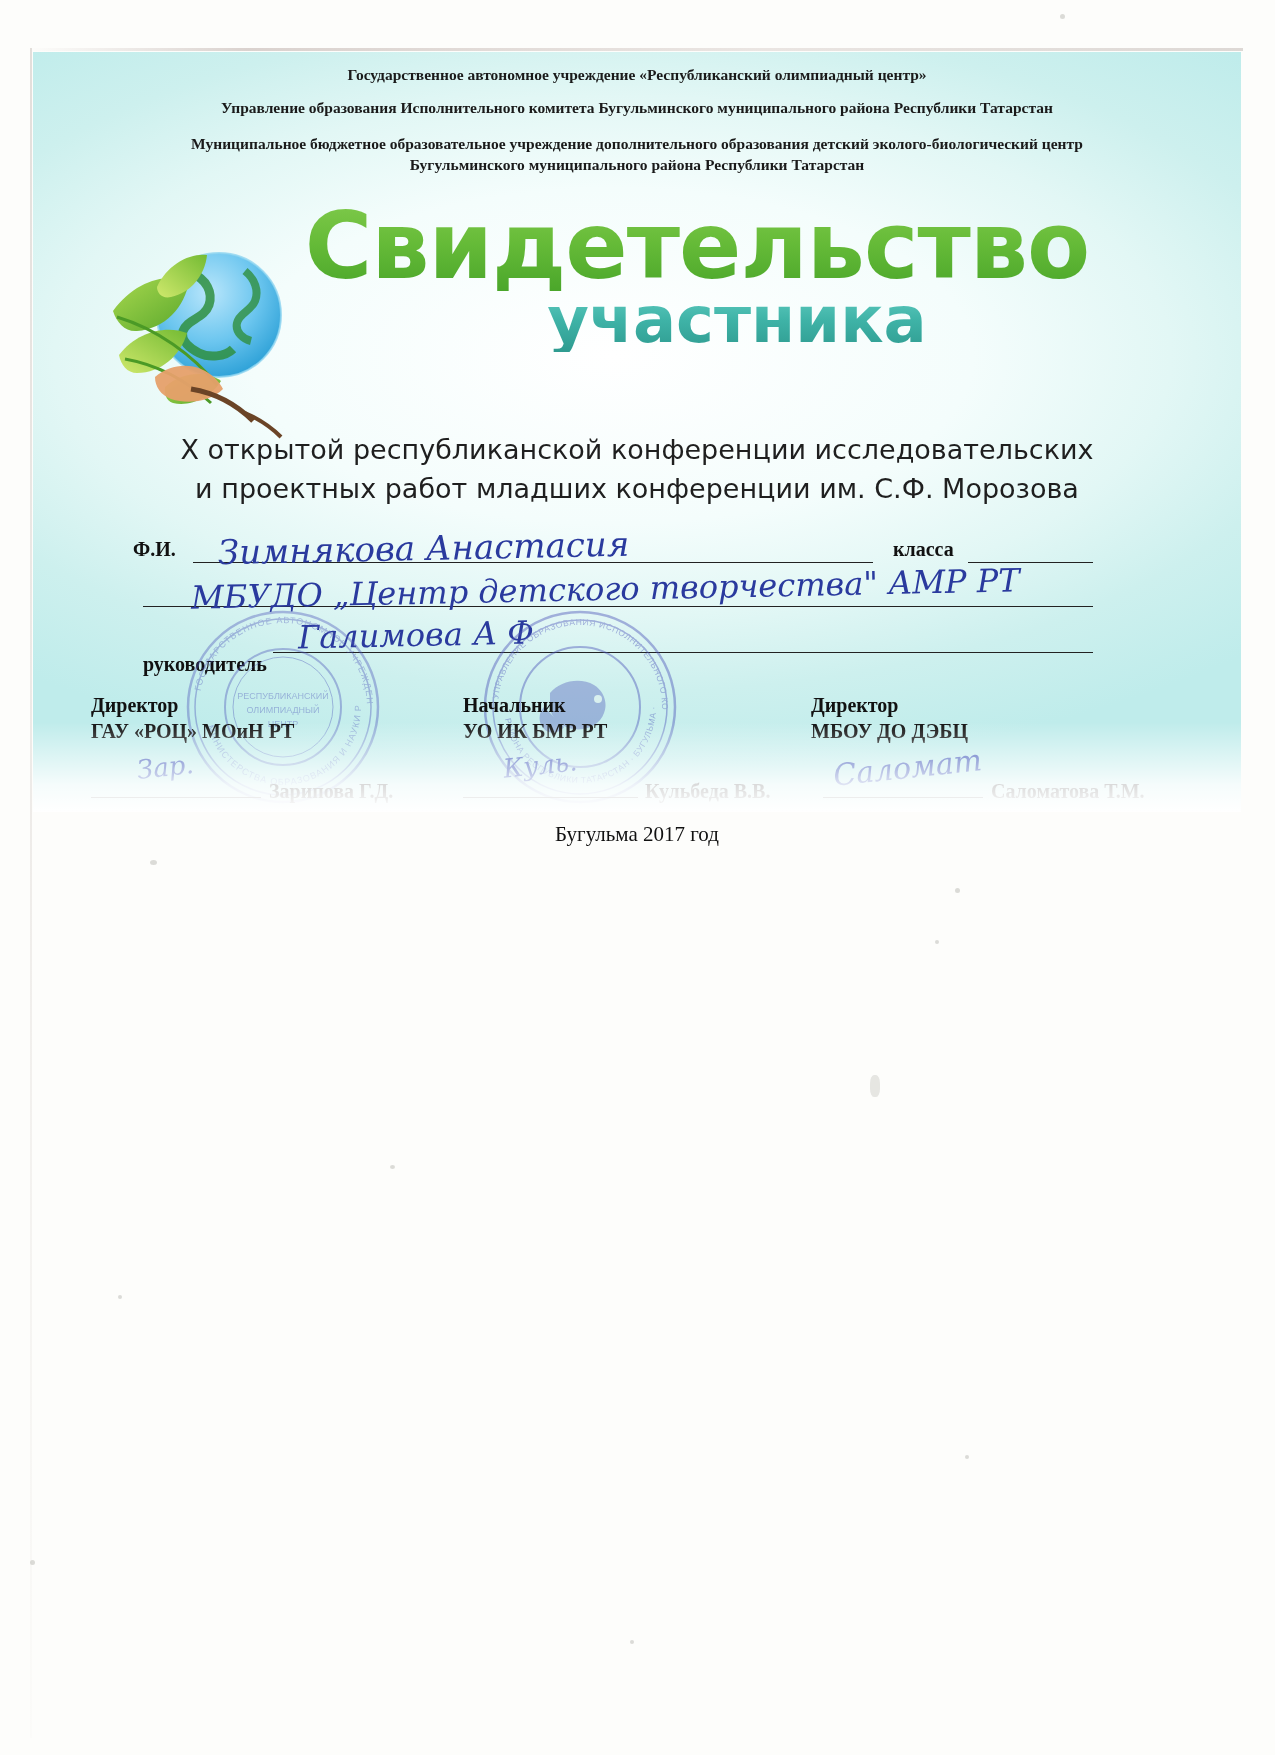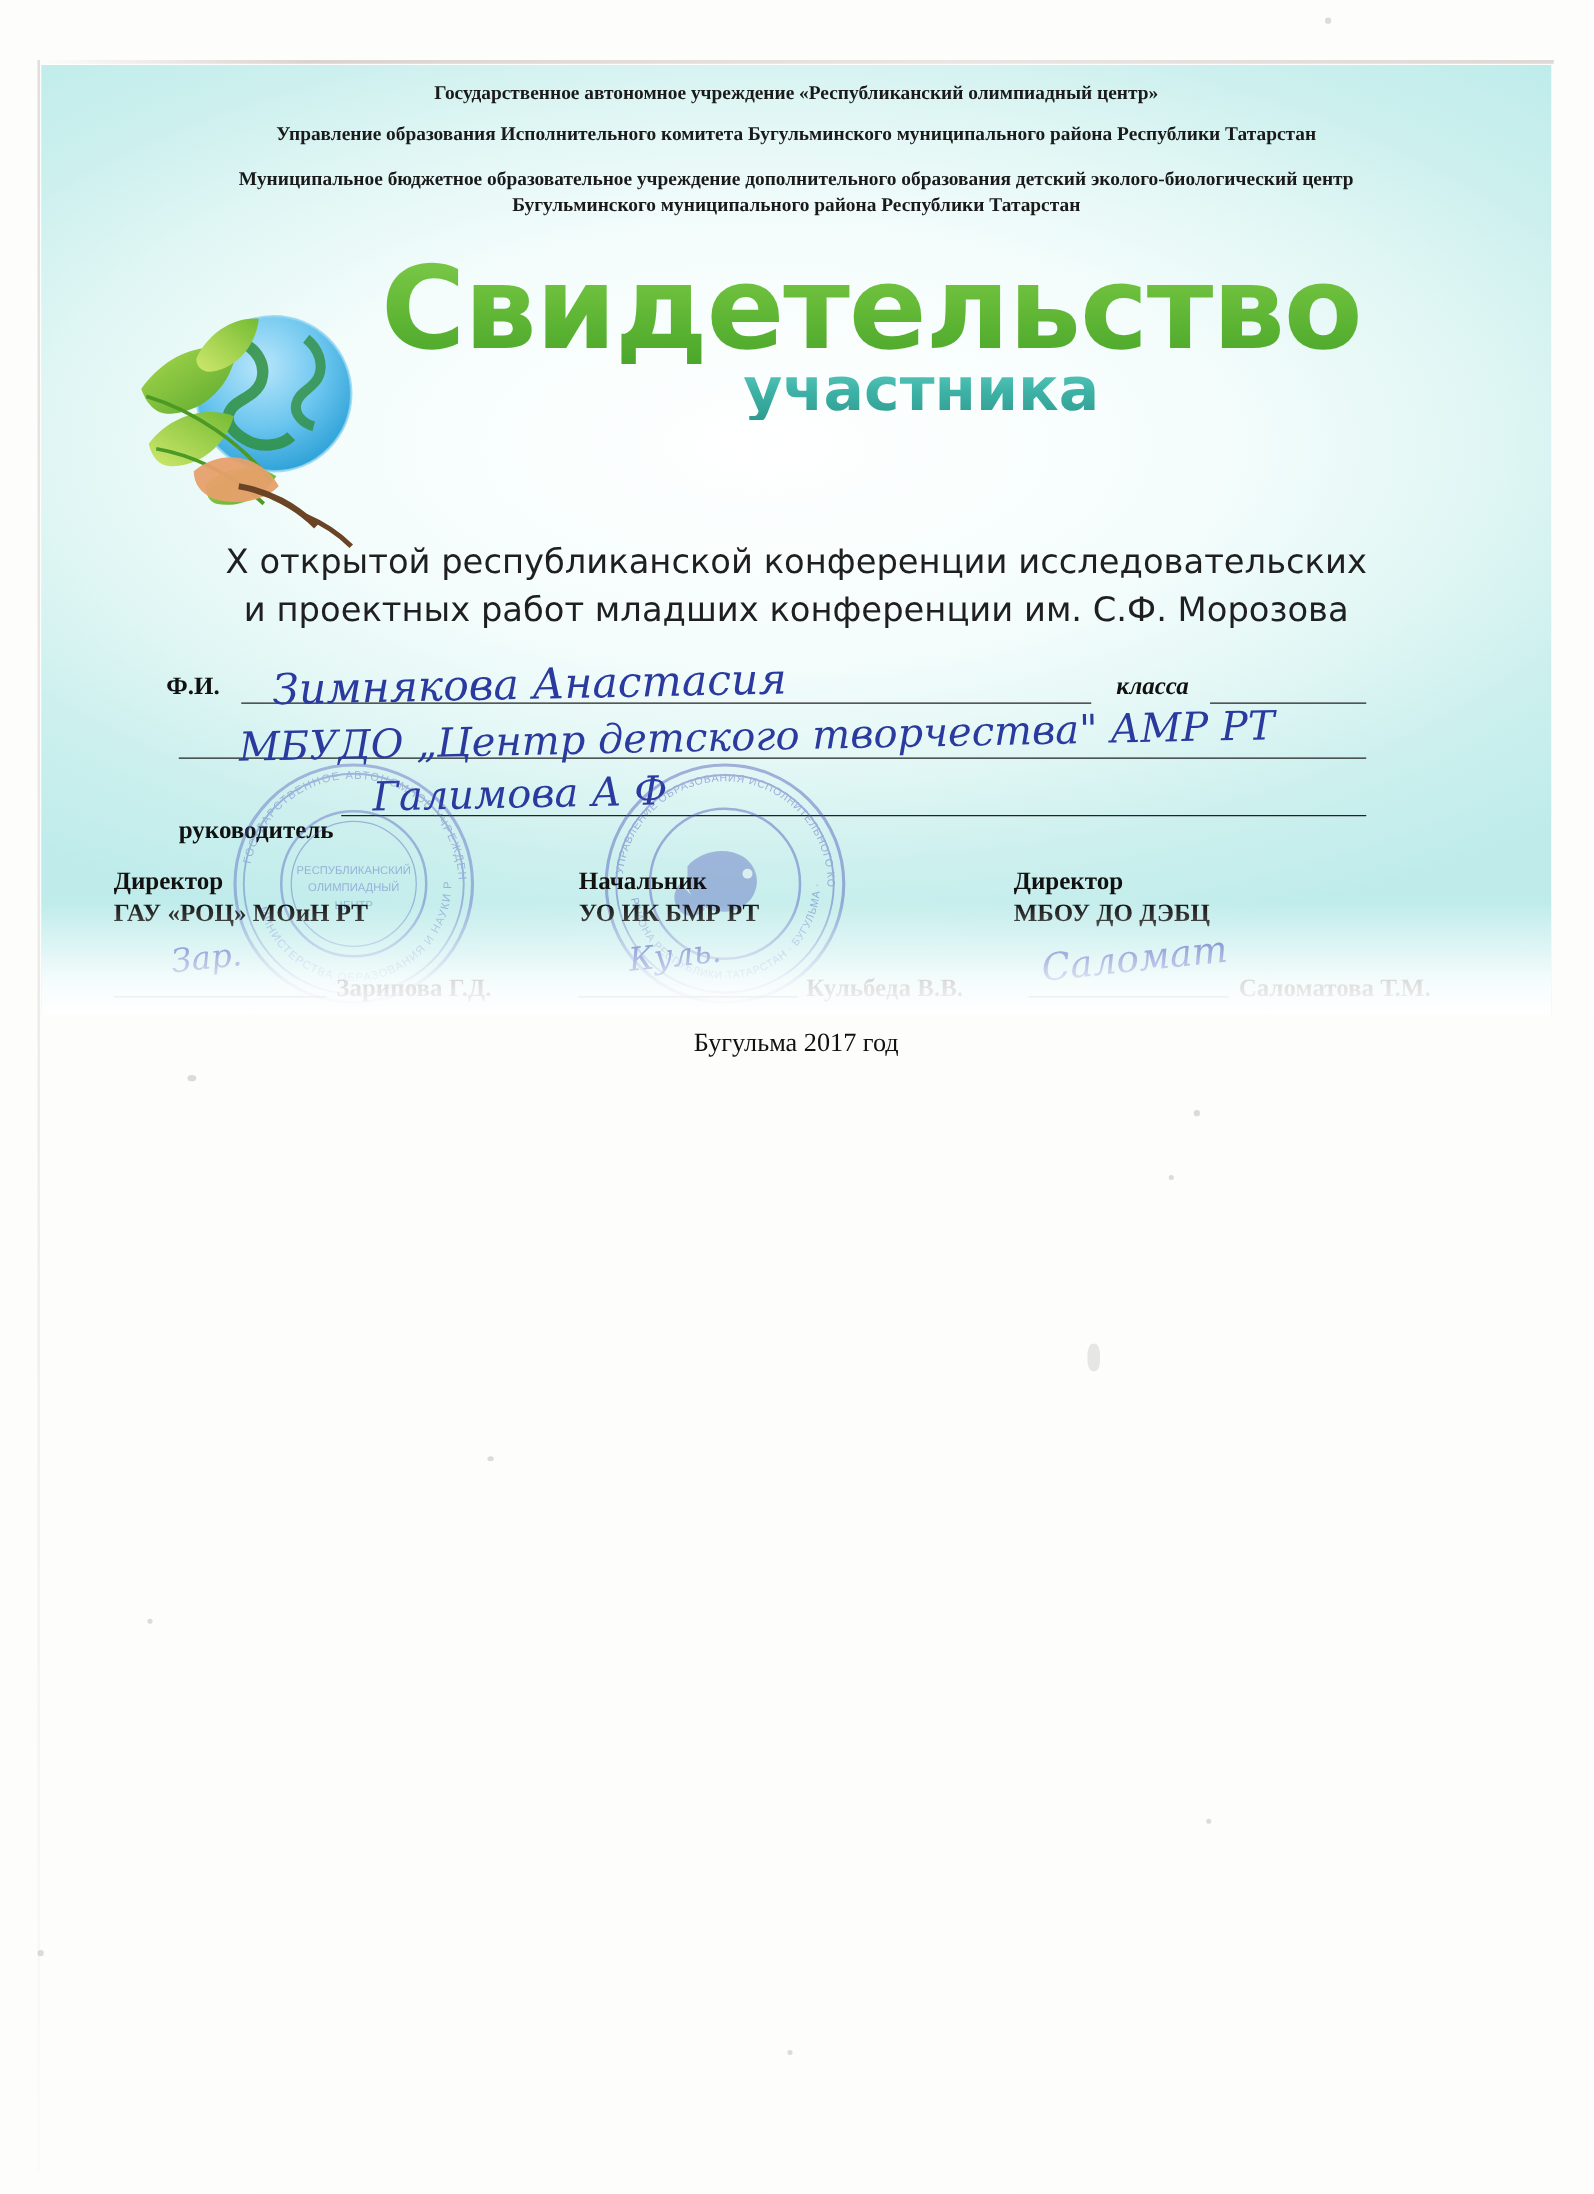--- a/index.html
+++ b/index.html
@@ -102,21 +102,21 @@
     font-size: 92px;
     letter-spacing: -1px;
     color: rgba(120,180,120,.13);
     padding-left: 124px;
     line-height: .98;
     z-index: -1;
   }
   .title-sub {
     font-family: "DejaVu Sans", sans-serif;
     font-weight: bold;
-    font-size: 48px;
+    font-size: 64px;
     color: #46b9ad;
     background: linear-gradient(180deg, #64cfc4 0%, #3fb3a7 50%, #2f9b90 100%);
     -webkit-background-clip: text;
     background-clip: text;
     -webkit-text-fill-color: transparent;
     line-height: 1;
     margin-top: -4px;
     padding-left: 200px;
   }
 
@@ -298,21 +298,21 @@
       <div>X открытой республиканской конференции  исследовательских</div>
       <div>и проектных работ младших конференции им. С.Ф. Морозова</div>
     </div>
 
     <div class="fields">
 
       <div class="field-row">
         <div class="fld-label" style="left:100px; top:16px;">Ф.И.</div>
         <div class="fld-line" style="left:160px; top:40px; width:680px;"></div>
         <div class="handwriting" style="left:185px; top:6px; font-size:34px;">Зимнякова  Анастасия</div>
-        <div class="fld-label" style="left:860px; top:16px;font-style:italic;">класса</div>
+        <div class="fld-label" style="left:860px; top:16px;">класса</div>
         <div class="fld-line" style="left:935px; top:40px; width:125px;"></div>
       </div>
 
       <div class="field-row">
         <div class="fld-line" style="left:110px; top:40px; width:950px;"></div>
         <div class="handwriting" style="left:158px; top:4px; font-size:32px;">МБУДО „Центр детского творчества" АМР РТ</div>
       </div>
 
       <div class="field-row">
         <div class="fld-label" style="left:110px; top:18px;margin-top:25px;">руководитель</div>

